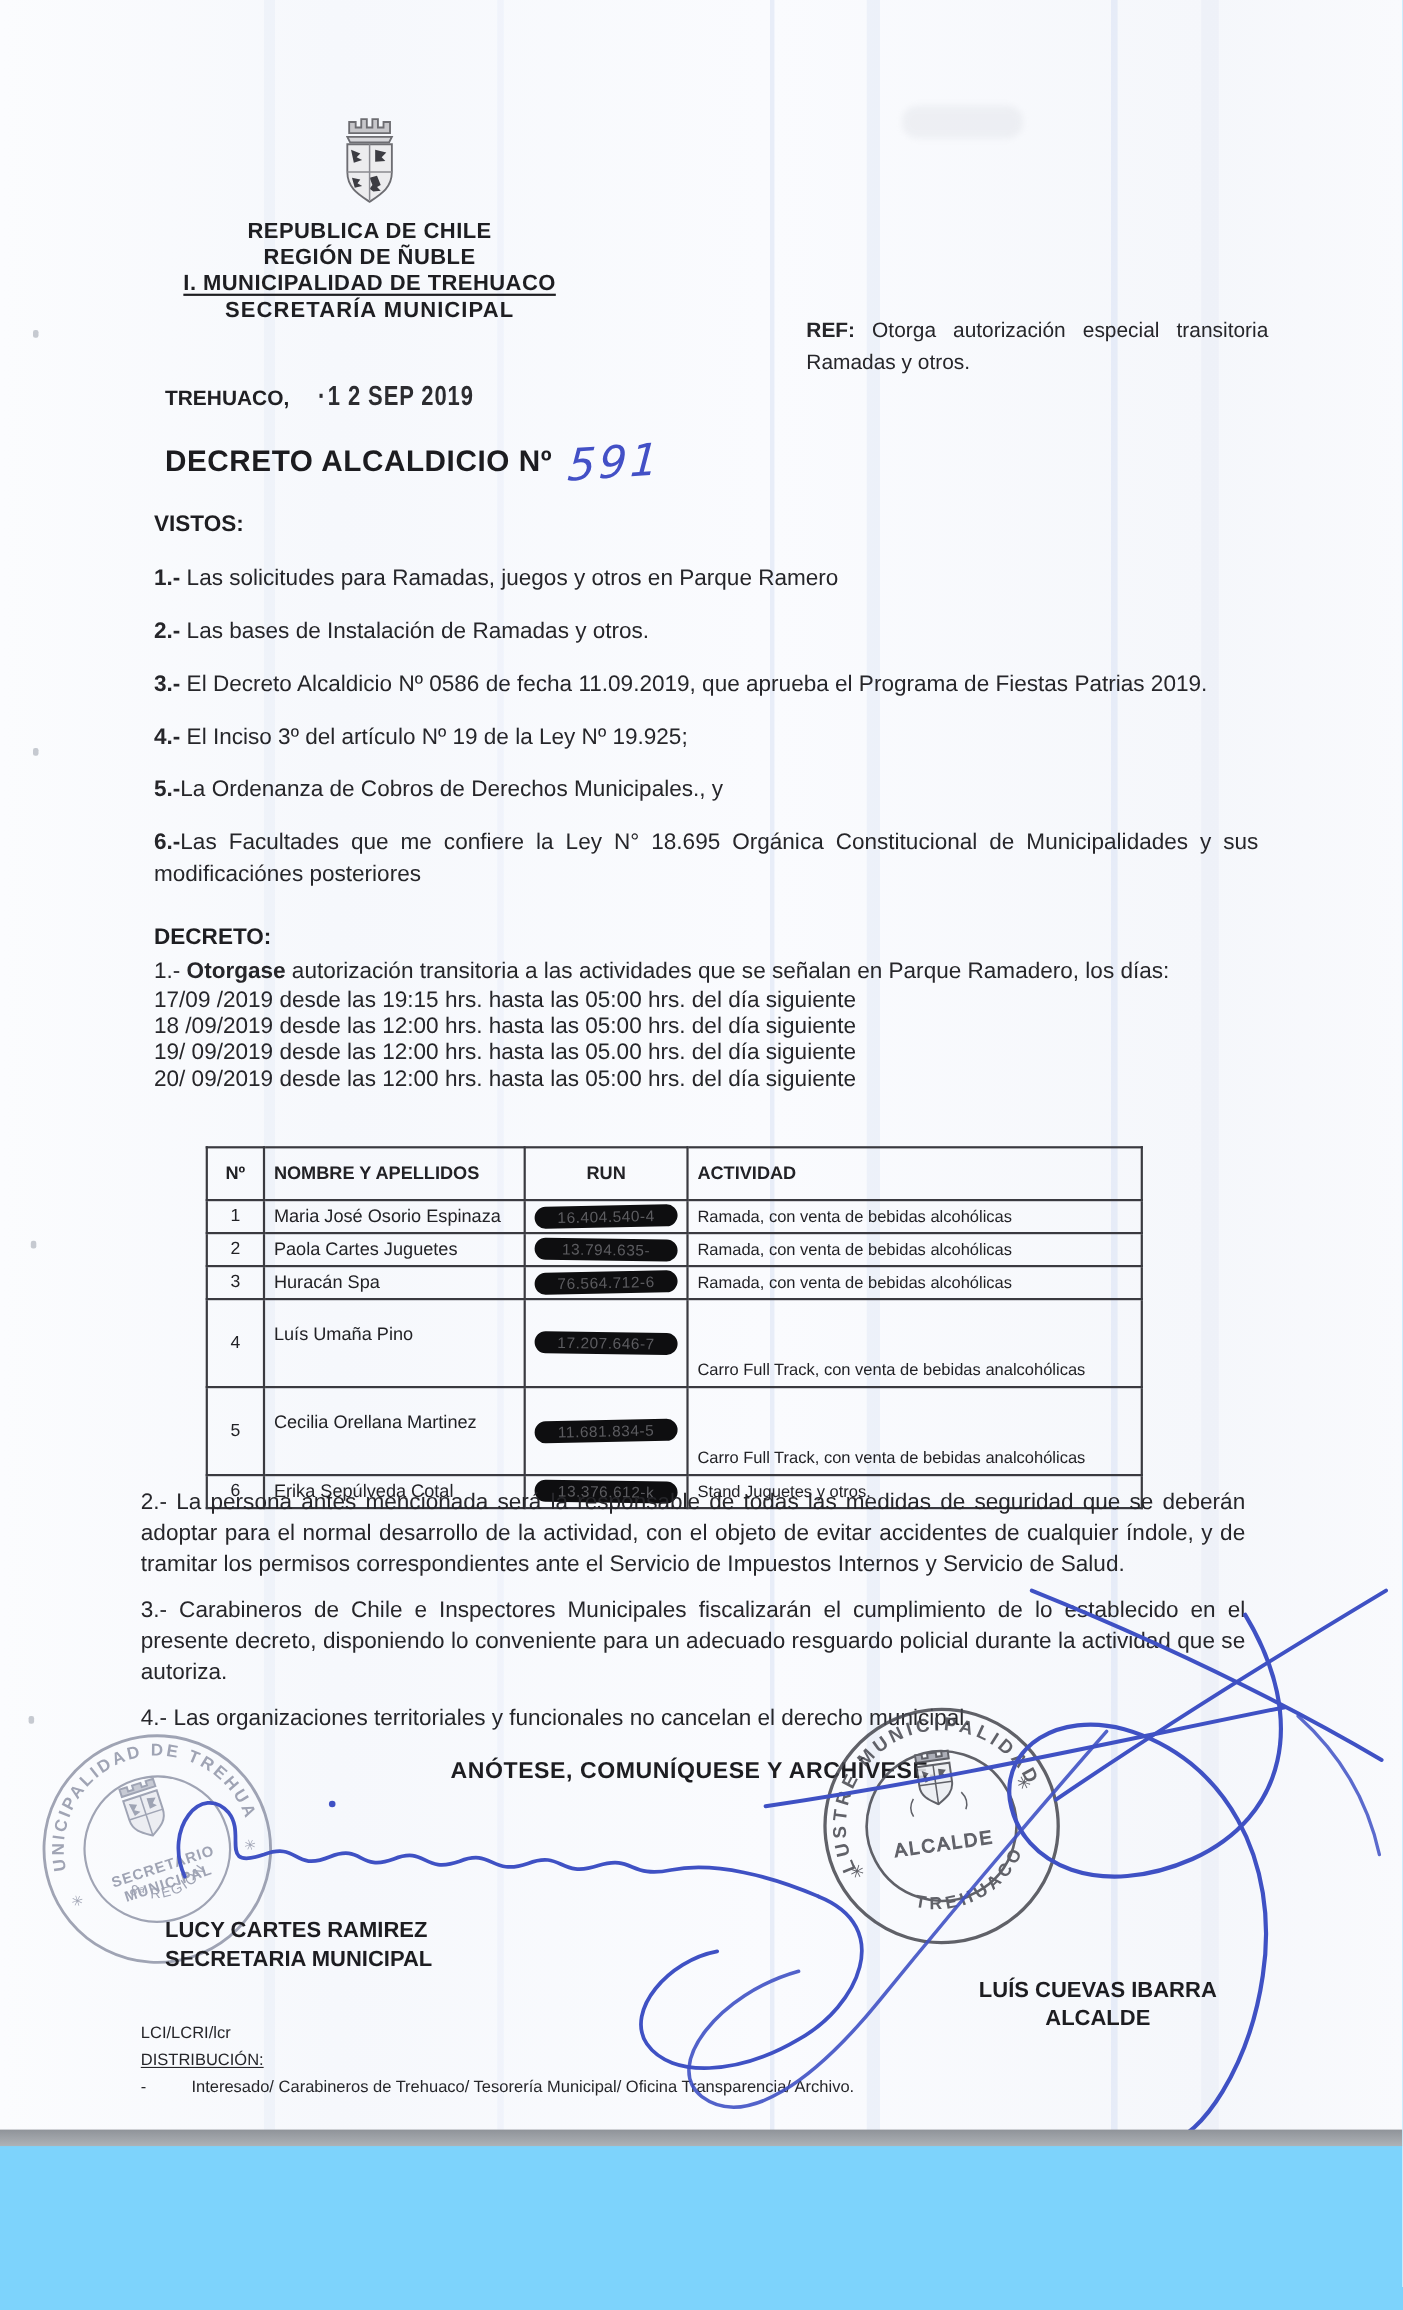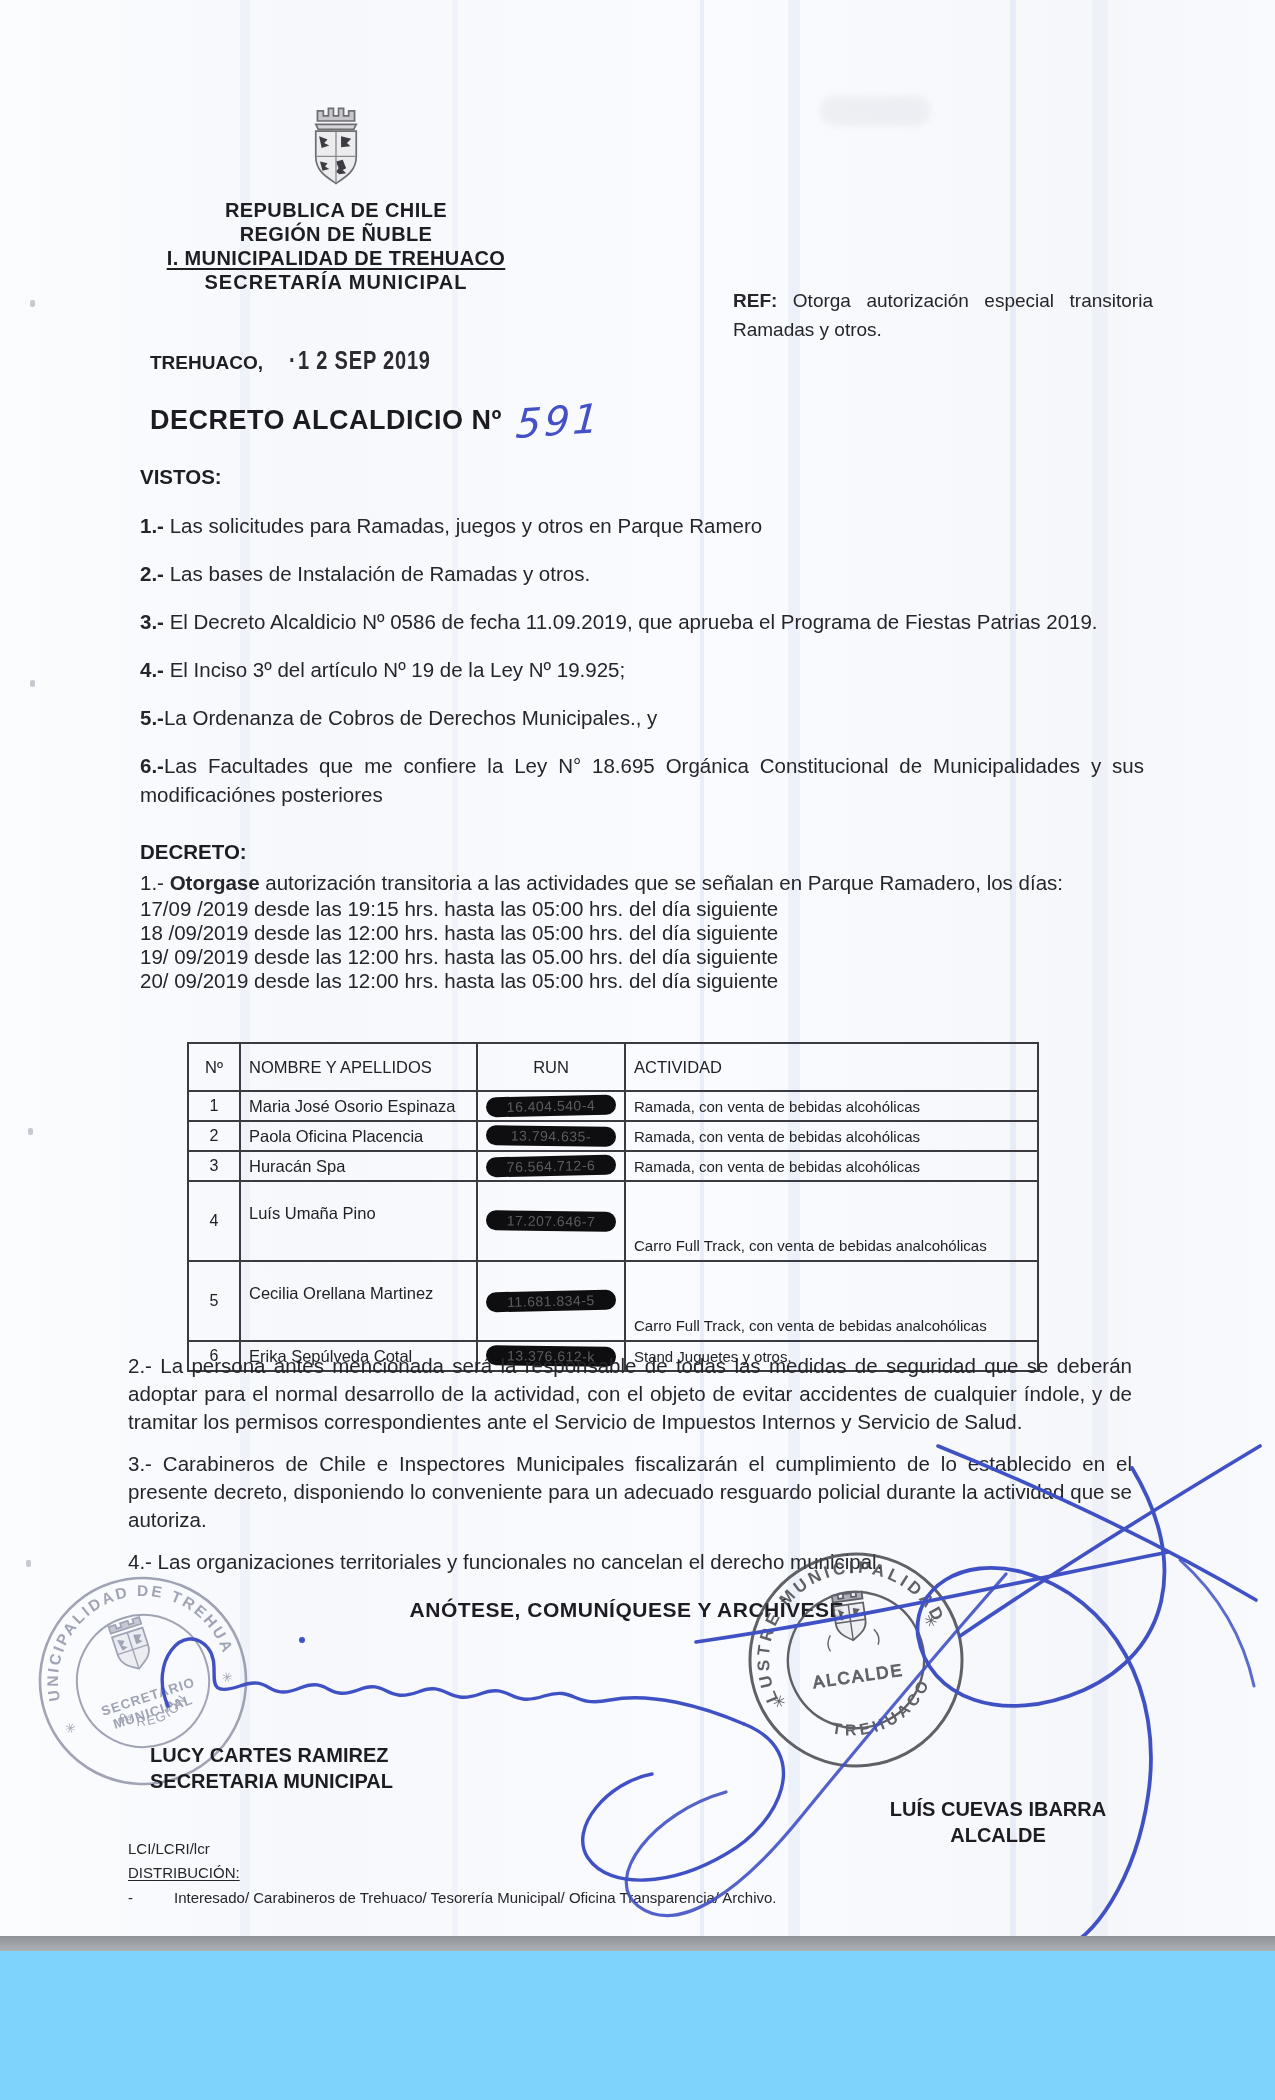--- a/index.html
+++ b/index.html
@@ -39,21 +39,21 @@
   .sec-head{font-weight:bold;margin:0 0 20px 0;font-size:20.5px;color:#1e1e22;}
   .v-item{margin:16px 0 19px 0;text-align:justify;}
   .v-item b{font-weight:bold;}
   .d-head{font-weight:bold;margin:28px 0 2px 0;color:#1e1e22;}
   .d-intro{margin:0;text-align:justify;}
   .sched{margin:0;line-height:24px;}
   
   table.permits{position:absolute;left:187px;top:1042px;border-collapse:collapse;table-layout:fixed;
                 font-size:16px;color:#222226;background:transparent;}
   table.permits th,table.permits td{border:2px solid #3a3a40;padding:4px 8px;vertical-align:middle;}
-  table.permits th{font-weight:normal;text-align:left;height:38px;font-size:16.5px;}
+  table.permits th{font-weight:bold;text-align:left;height:38px;font-size:16.5px;}
   table.permits th.c,table.permits td.c{text-align:center;}
   table.permits td.name{font-size:16.5px;}
   table.permits td.act{font-size:15px;}
   tr.tall td{height:52px;}
   tr.tall td.act{vertical-align:bottom;padding-bottom:6px;}
   tr.tall td.name{vertical-align:top;padding-top:22px;}
   .redact{display:inline-block;min-width:118px;text-align:center;background:#0e0e10;color:#5c5c60;
           border-radius:10px;padding:2px 6px;font-size:14px;letter-spacing:.5px;transform:rotate(-1.2deg);}
   tr:nth-child(odd) .redact{transform:rotate(.8deg);}
   
@@ -161,21 +161,21 @@
         <th>ACTIVIDAD</th>
       </tr>
       <tr>
         <td class="c">1</td>
         <td class="name">Maria José Osorio Espinaza</td>
         <td class="c"><span class="redact">16.404.540-4</span></td>
         <td class="act">Ramada, con venta de bebidas alcohólicas</td>
       </tr>
       <tr>
         <td class="c">2</td>
-        <td class="name">Paola Oficina Placencia</td>
+        <td class="name">Paola Cartes Juguetes</td>
         <td class="c"><span class="redact">13.794.635-</span></td>
         <td class="act">Ramada, con venta de bebidas alcohólicas</td>
       </tr>
       <tr>
         <td class="c">3</td>
         <td class="name">Huracán Spa</td>
         <td class="c"><span class="redact">76.564.712-6</span></td>
         <td class="act">Ramada, con venta de bebidas alcohólicas</td>
       </tr>
       <tr class="tall">

